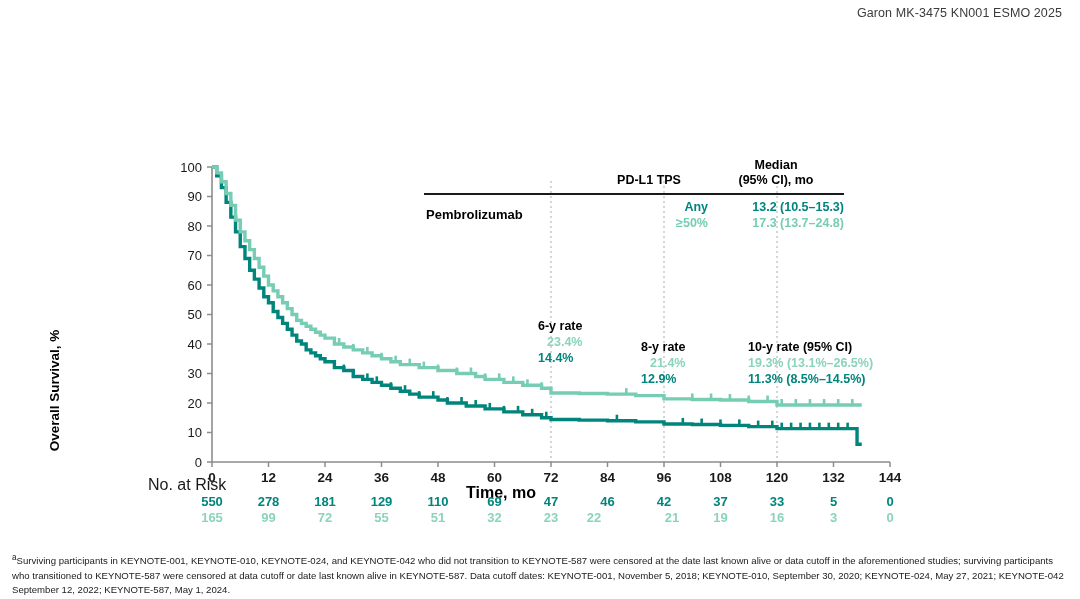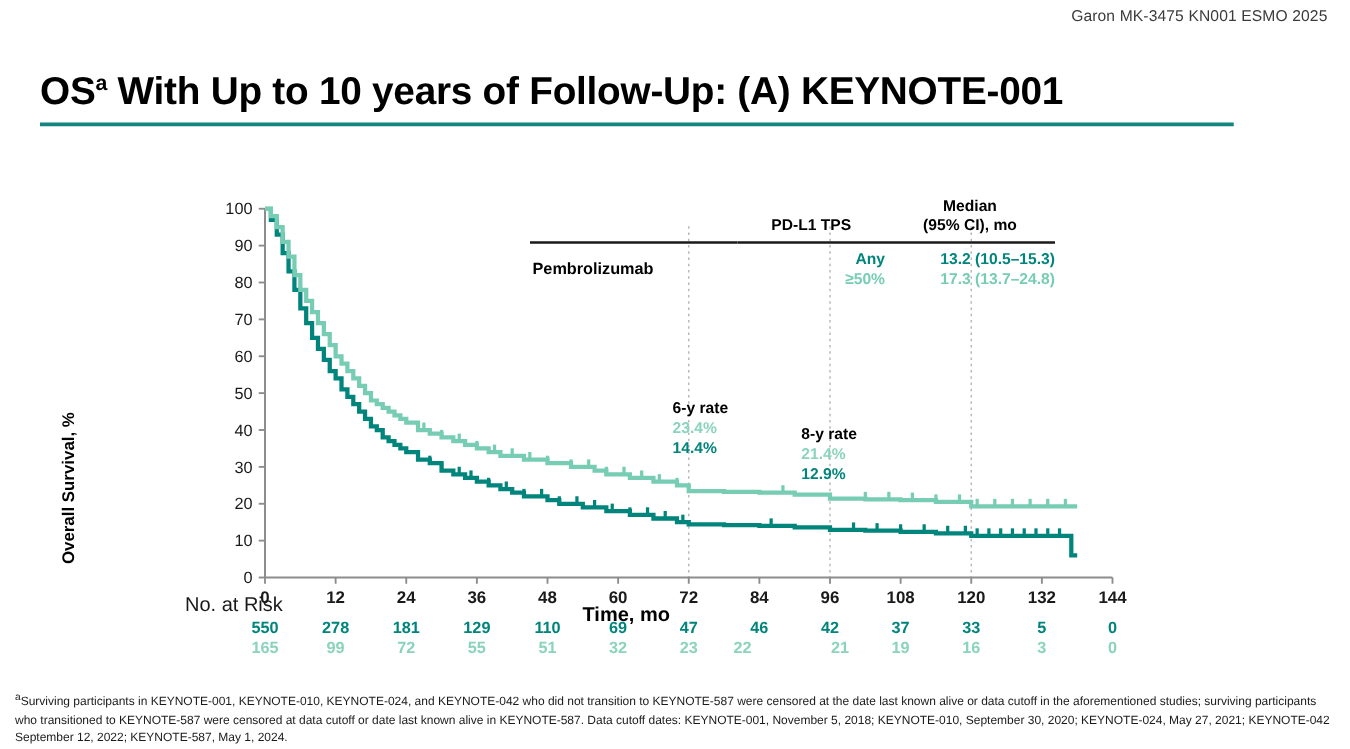--- a/index.html
+++ b/index.html
@@ -48,21 +48,21 @@
   }
   .legend .cell{text-align:right;font-weight:700;font-size:12.5px;white-space:nowrap;}
   .c-dark{color:#00857c;}
   .c-light{color:#77cdb4;}
   .legend .r1 td{padding-top:5px;}
   .legend .r2 td{padding-top:2px;}
 
   
   .rate-box{position:absolute;font-size:12.5px;line-height:1.28;white-space:nowrap;}
   .rate-box .rt-title{font-weight:700;color:#000;}
-  .rate-box .rt-light{font-weight:700;color:#8ad3bc;}
+  .rate-box .rt-light{font-weight:700;color:#8ad3bc;text-align:right;}
   .rate-box .rt-dark{font-weight:700;color:#00857c;}
   #rate-6y{left:538px;top:178px;}
   #rate-8y{left:641px;top:199px;}
   #rate-10y{left:748px;top:199px;}
 
   
   .y-axis-title{
     position:absolute;left:-6px;top:243px;
     transform:rotate(-90deg);transform-origin:50% 50%;
     font-size:13.5px;font-weight:700;color:#000;white-space:nowrap;
@@ -95,26 +95,20 @@
   }
   .footnote sup{font-size:.85em;vertical-align:super;}
 </style>
 </head>
 <body>
 
 <div class="slide">
 
   <div class="source-line">Garon MK-3475 KN001 ESMO 2025</div>
 
-  <div class="title-wrap">
-    <div class="title">
-      <span>OS</span><sup>a</sup><span> With Up to 10 years of Follow-Up: (A) KEYNOTE-001</span>
-    </div>
-    <div class="title-rule"></div>
-  </div>
 
   <div class="figure">
 
     <svg class="plot-svg" id="km-plot" width="1080" height="400">
         <line x1="551" y1="41" x2="551" y2="322" stroke="#b9b9b9" stroke-width="1.2" stroke-dasharray="2,3"></line>
         <line x1="664" y1="41" x2="664" y2="322" stroke="#b9b9b9" stroke-width="1.2" stroke-dasharray="2,3"></line>
         <line x1="777" y1="41" x2="777" y2="322" stroke="#b9b9b9" stroke-width="1.2" stroke-dasharray="2,3"></line>
         <line x1="212" y1="27" x2="212" y2="322" stroke="#8c8c8c" stroke-width="1.6"></line>
         <line x1="212" y1="322" x2="890" y2="322" stroke="#8c8c8c" stroke-width="1.6"></line>
         <line x1="207" y1="322" x2="212" y2="322" stroke="#8c8c8c" stroke-width="1.5"></line>
@@ -263,20 +257,25 @@
       <div class="rt-light">23.4%</div>
       <div class="rt-dark">14.4%</div>
     </div>
 
     <div class="rate-box" id="rate-8y">
       <div class="rt-title">8-y rate</div>
       <div class="rt-light">21.4%</div>
       <div class="rt-dark">12.9%</div>
     </div>
 
+    <div class="rate-box" id="rate-10y">
+      <div class="rt-title">10-y rate (95% CI)</div>
+      <div class="rt-light">19.3% (13.1%–26.5%)</div>
+      <div class="rt-dark">11.3% (8.5%–14.5%)</div>
+    </div>
 
     <div class="risk">
       <div class="risk-label">No. at Risk</div>
       <div class="risk-row" id="risk-row-any">
           <div class="risk-cell dark" style="left: 212px;">550</div>
           <div class="risk-cell dark" style="left: 268.5px;">278</div>
           <div class="risk-cell dark" style="left: 325px;">181</div>
           <div class="risk-cell dark" style="left: 381.5px;">129</div>
           <div class="risk-cell dark" style="left: 438px;">110</div>
           <div class="risk-cell dark" style="left: 494.5px;">69</div>

